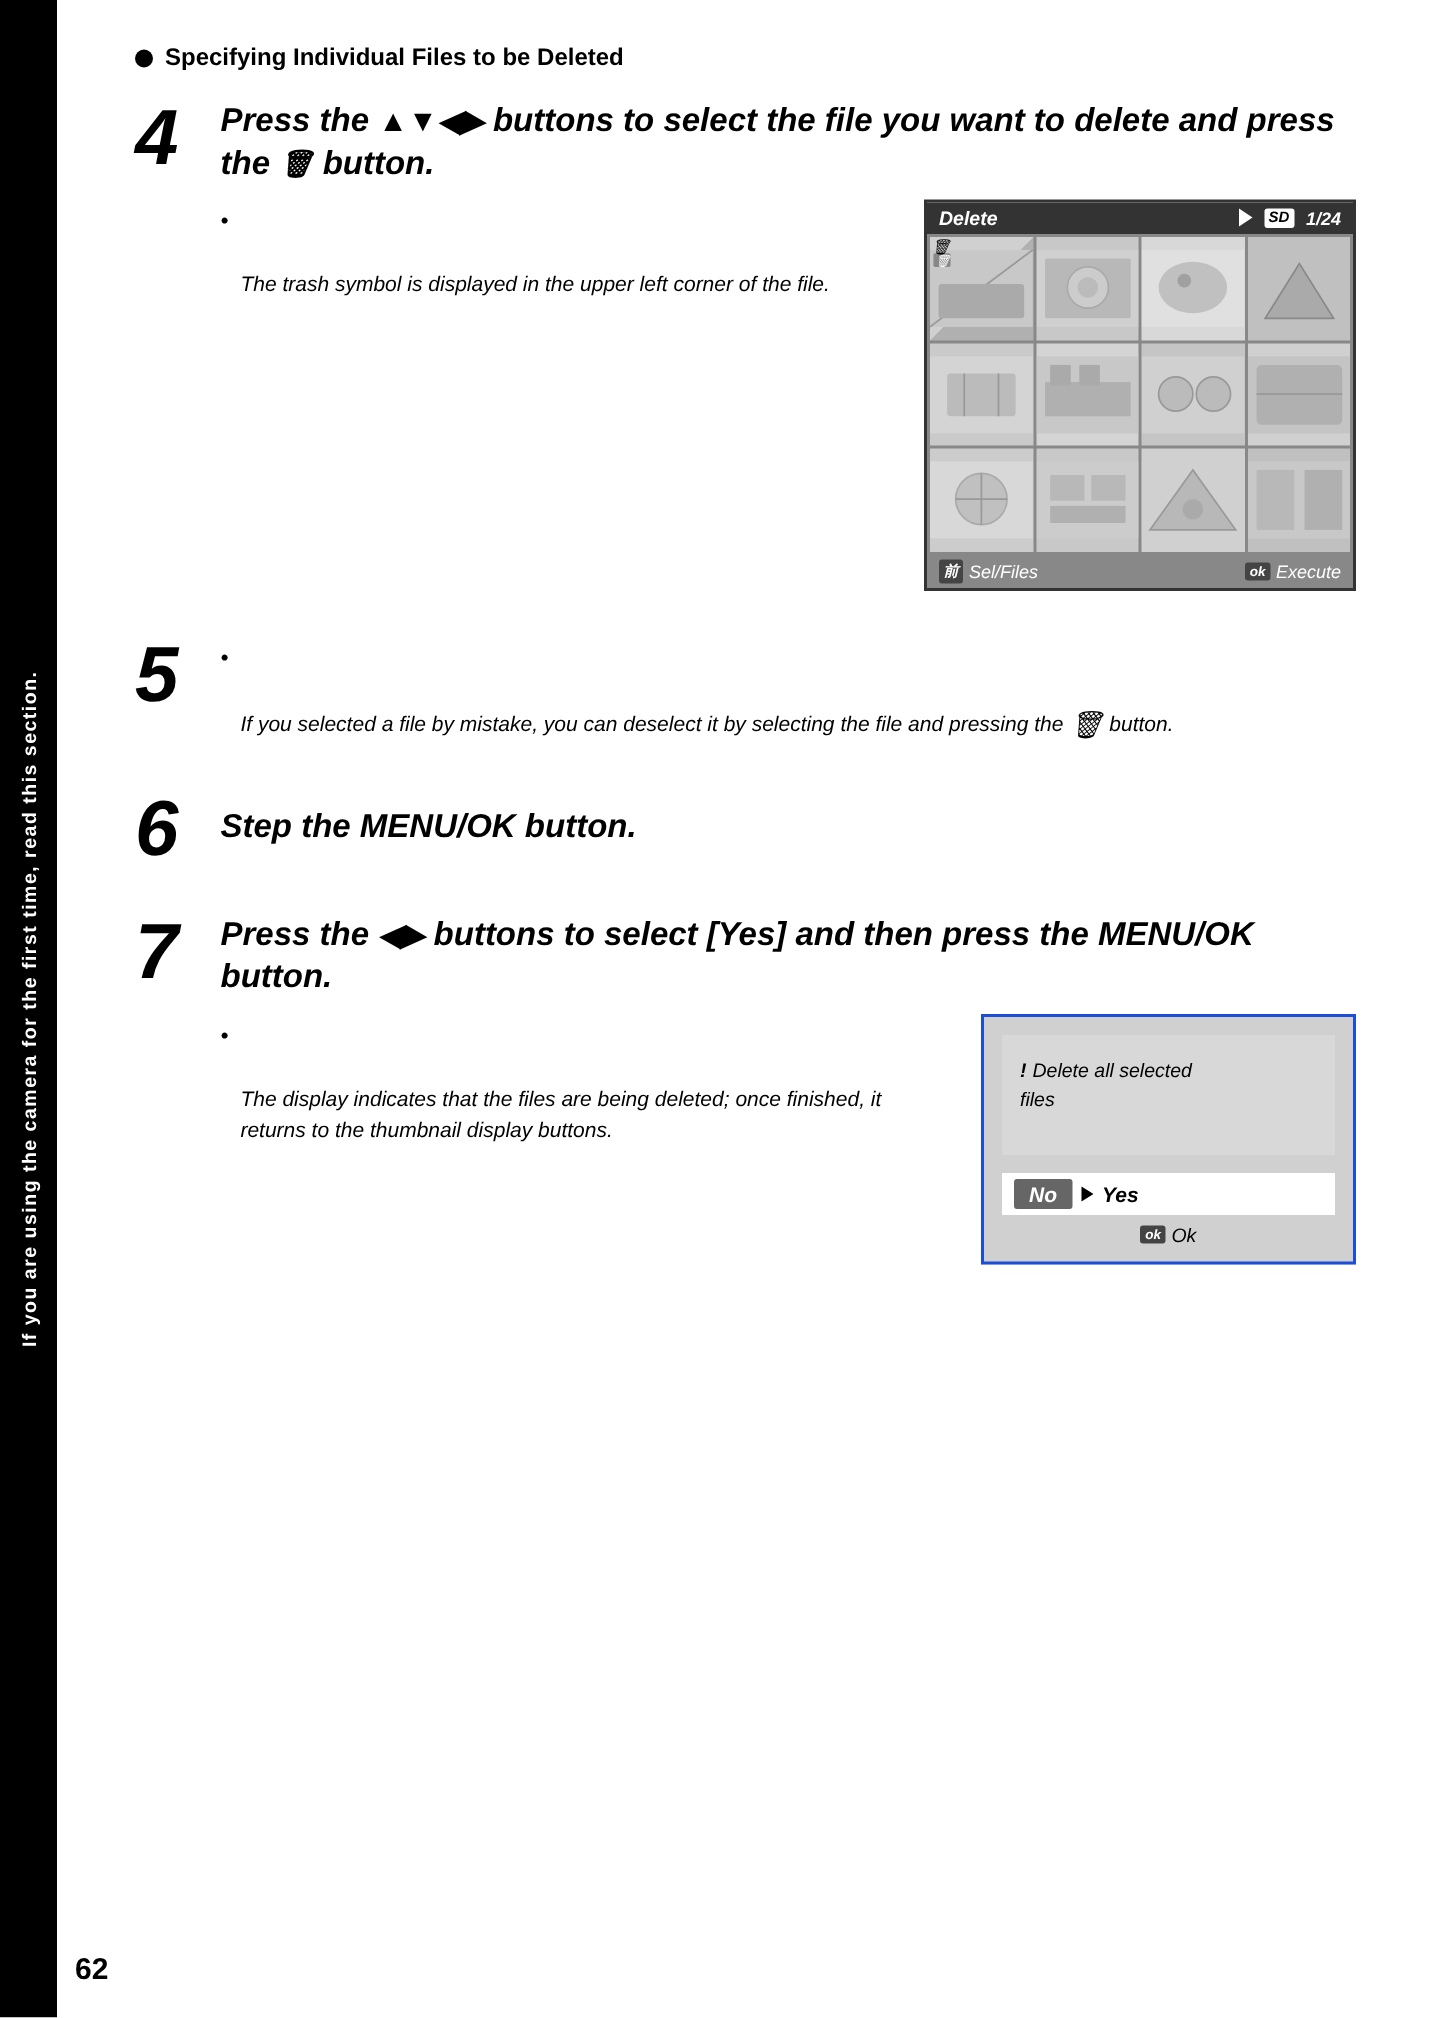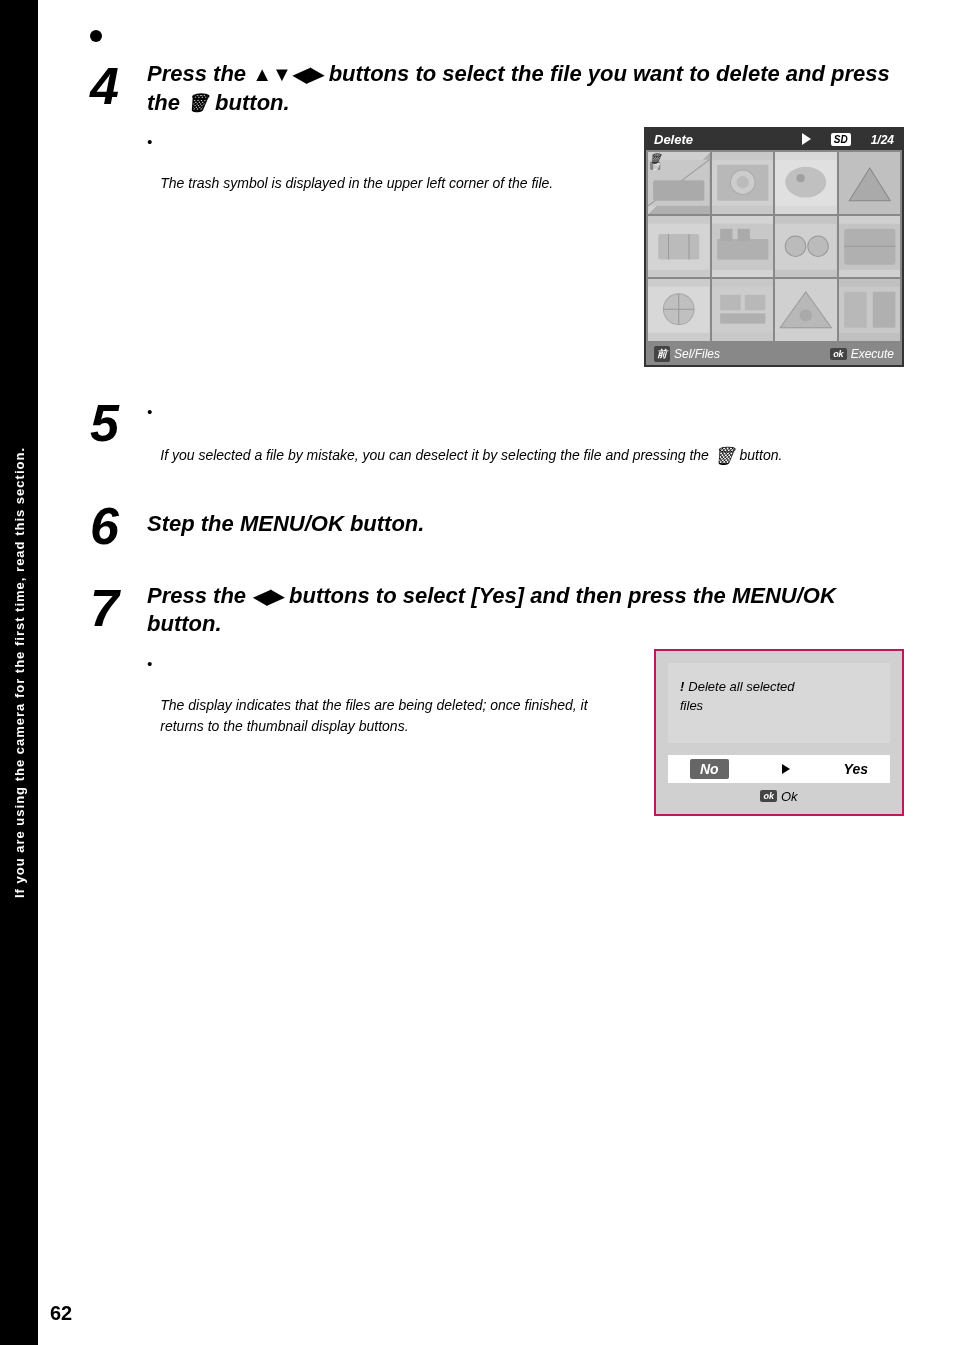--- a/index.html
+++ b/index.html
@@ -125,21 +125,21 @@
       flex-shrink: 0;
     }
     .bullet-point-text {
       font-size: 14px;
       line-height: 1.5;
       margin-top: 40px;
     }
 
     
     .delete-screen {
-      width: 260px;
+      width: 288px;
       background: #fff;
       border: 2px solid #333;
     }
 
     .delete-header {
       background: #333;
       color: #fff;
       display: flex;
       align-items: center;
       justify-content: space-between;
@@ -148,21 +148,21 @@
       font-weight: bold;
     }
 
     .delete-header-left {
       font-weight: bold;
     }
 
     .delete-header-right {
       display: flex;
       align-items: flex-start;
-      gap: 20px;
+      gap: 8px;
       font-size: 12px;
     }
 
     .play-icon {
       display: inline-block;
       width: 0;
       height: 0;
       border-top: 6px solid transparent;
       border-bottom: 6px solid transparent;
       border-left: 9px solid #fff;
@@ -246,21 +246,21 @@
       font-size: 9px;
       padding: 1px 3px;
       border-radius: 2px;
       font-weight: bold;
     }
 
     
     .confirm-screen {
       width: 250px;
       background: #d0d0d0;
-      border: 2px solid #be185d;
+      border: 2px solid #1d4ed8;
     }
 
     .confirm-inner {
       background: #d8d8d8;
       margin: 12px;
       padding: 14px 12px 10px;
       min-height: 80px;
     }
 
     .confirm-message {
@@ -271,23 +271,22 @@
 
     .confirm-exclaim {
       font-weight: bold;
       margin-right: 4px;
     }
 
     .confirm-options {
       display: flex;
       align-items: center;
       background: #fff;
-      padding: 4px 22px;
+      padding: 4px 8px;
       margin: 0 12px 6px;
-      justify-content: space-between;
     }
 
     .option-no {
       font-size: 14px;
       font-weight: bold;
       background: #666;
       color: #fff;
       padding: 2px 10px;
       border-radius: 2px;
     }
@@ -352,20 +351,21 @@
   <div class="sidebar-text">
     <span>If you are using the camera for the first time, read this section.</span>
   </div>
 
   <div class="page-number">62</div>
 
   <div class="content">
 
     <div class="bullet-header">
       <div class="bullet-dot"></div>
+      <span class="bullet-header-text">Specifying Individual Files to be Deleted</span>
     </div>
 
     <div class="step-section">
       <div class="step-number">4</div>
       <div class="step-content">
         <div class="step-title">
           Press the <span style="font-size:20px;">▲▼◀▶</span> buttons to select the file you want to delete and press the <span class="trash-icon">🗑</span> button.
         </div>
         <div class="step-body">
           <div class="step-text">

